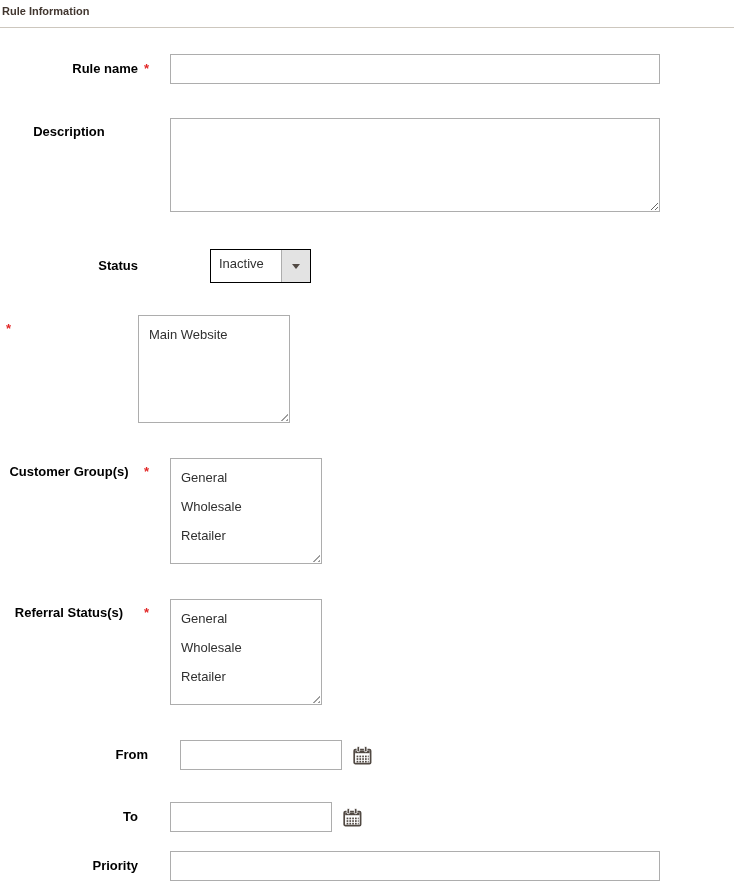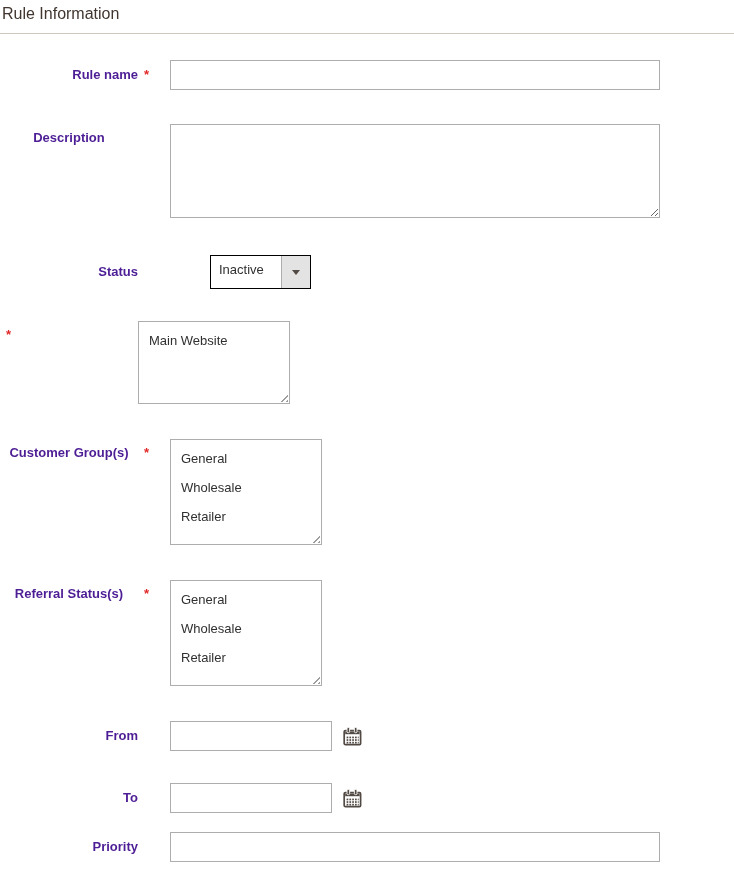--- a/index.html
+++ b/index.html
@@ -4,22 +4,22 @@
 <style>
   * { box-sizing: border-box; }
   html, body { margin: 0; padding: 0; background: #ffffff; }
   body {
     width: 734px;
     font-family: "Liberation Sans", sans-serif;
     color: #41362f;
   }
   .section { width: 734px; padding-top: 5px; }
   .section-title {
-    font-size: 16px;
-    font-weight: 400;
+    font-size: 11px;
+    font-weight: 700;
     color: #41362f;
     margin: 0;
     padding: 0 0 10px 2px;
     border-bottom: 1px solid #cdc7be;
   }
   .form { padding-top: 26px; }
 
   .row {
     display: grid;
     grid-template-columns: 138px 32px 1fr;
@@ -28,29 +28,29 @@
   }
   .row.top { align-items: start; }
   .row.top .lbl, .row.top .req { padding-top: 6px; text-align: center; }
 
   .row-rule-name   { margin-bottom: 34px; }
   .row-description { margin-bottom: 37px; }
   .row-status      { margin-bottom: 32px; gap: 20px; }
   .row-website     { margin-bottom: 35px; }
   .row-customer    { margin-bottom: 35px; }
   .row-referral    { margin-bottom: 35px; }
-  .row-from        { margin-bottom: 32px; }
+  .row-from        { margin-bottom: 32px; padding-left: 10px; }
   .row-to          { margin-bottom: 19px; }
   .row-priority    { margin-bottom: 0; }
 
   .lbl {
     text-align: right;
     font-size: 13px;
     font-weight: 700;
-    color: #4c1d95;
+    color: #000000;
     line-height: 16px;
     white-space: nowrap;
   }
   .req {
     justify-self: start;
     padding-left: 6px;
     color: #e22626;
     font-size: 13px;
     font-weight: 700;
     line-height: 16px;
@@ -121,21 +121,21 @@
 
   
   .listbox {
     position: relative;
     width: 152px;
     border: 1px solid #adadad;
     background: #fff;
     padding-top: 4px;
     overflow: hidden;
   }
-  .listbox.sm { height: 83px; }
+  .listbox.sm { height: 108px; }
   .listbox.lg { height: 106px; }
   .opt {
     height: 29px;
     line-height: 29px;
     padding-left: 10px;
     font-size: 13px;
     color: #303030;
     cursor: default;
     white-space: nowrap;
   }

